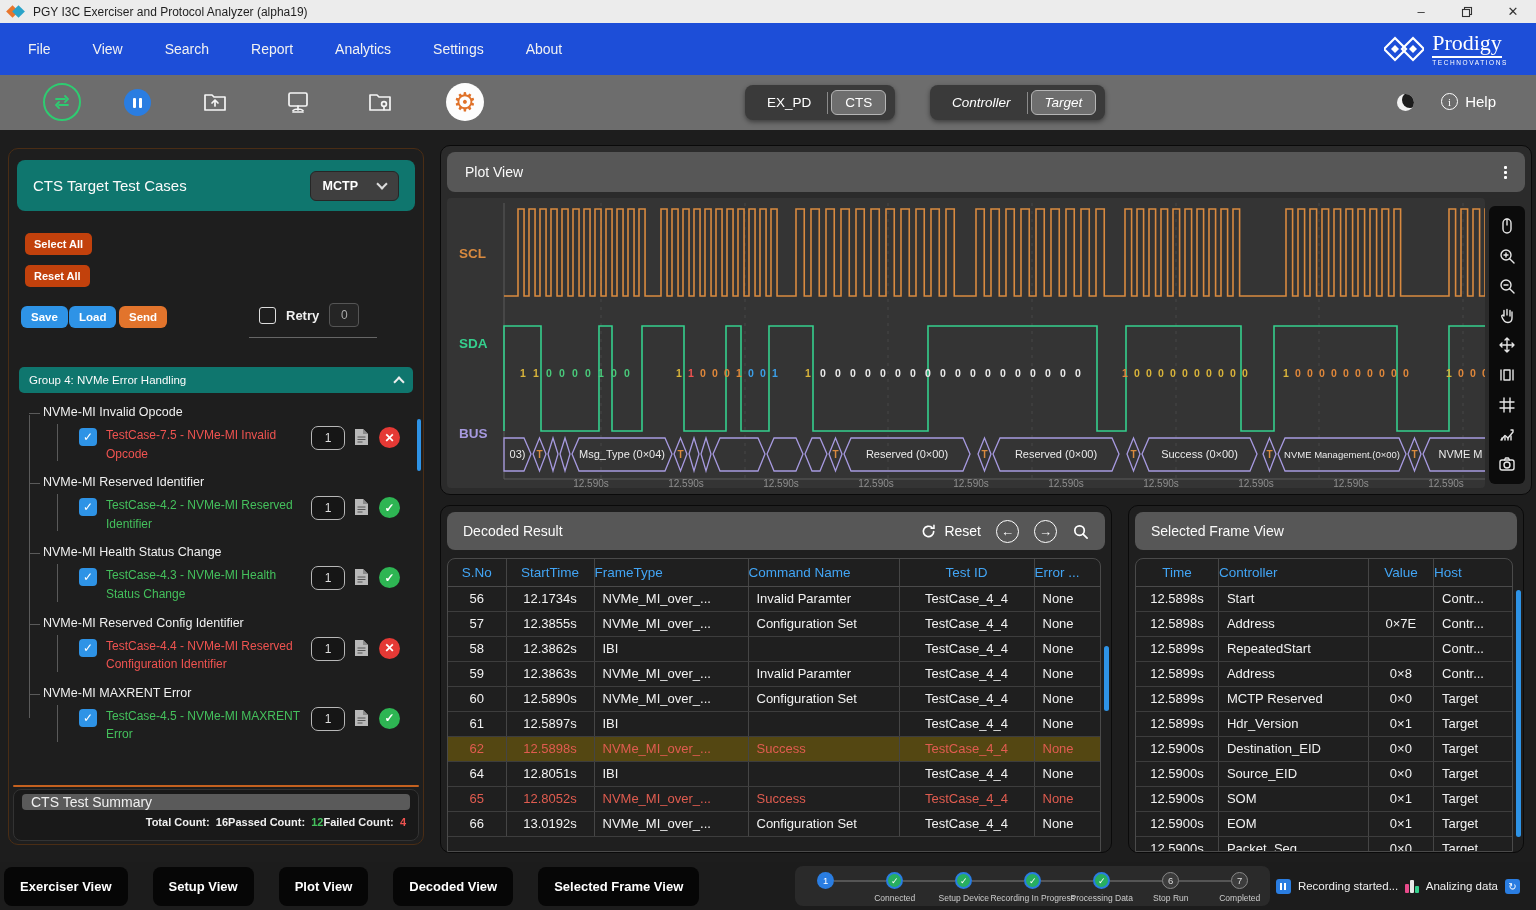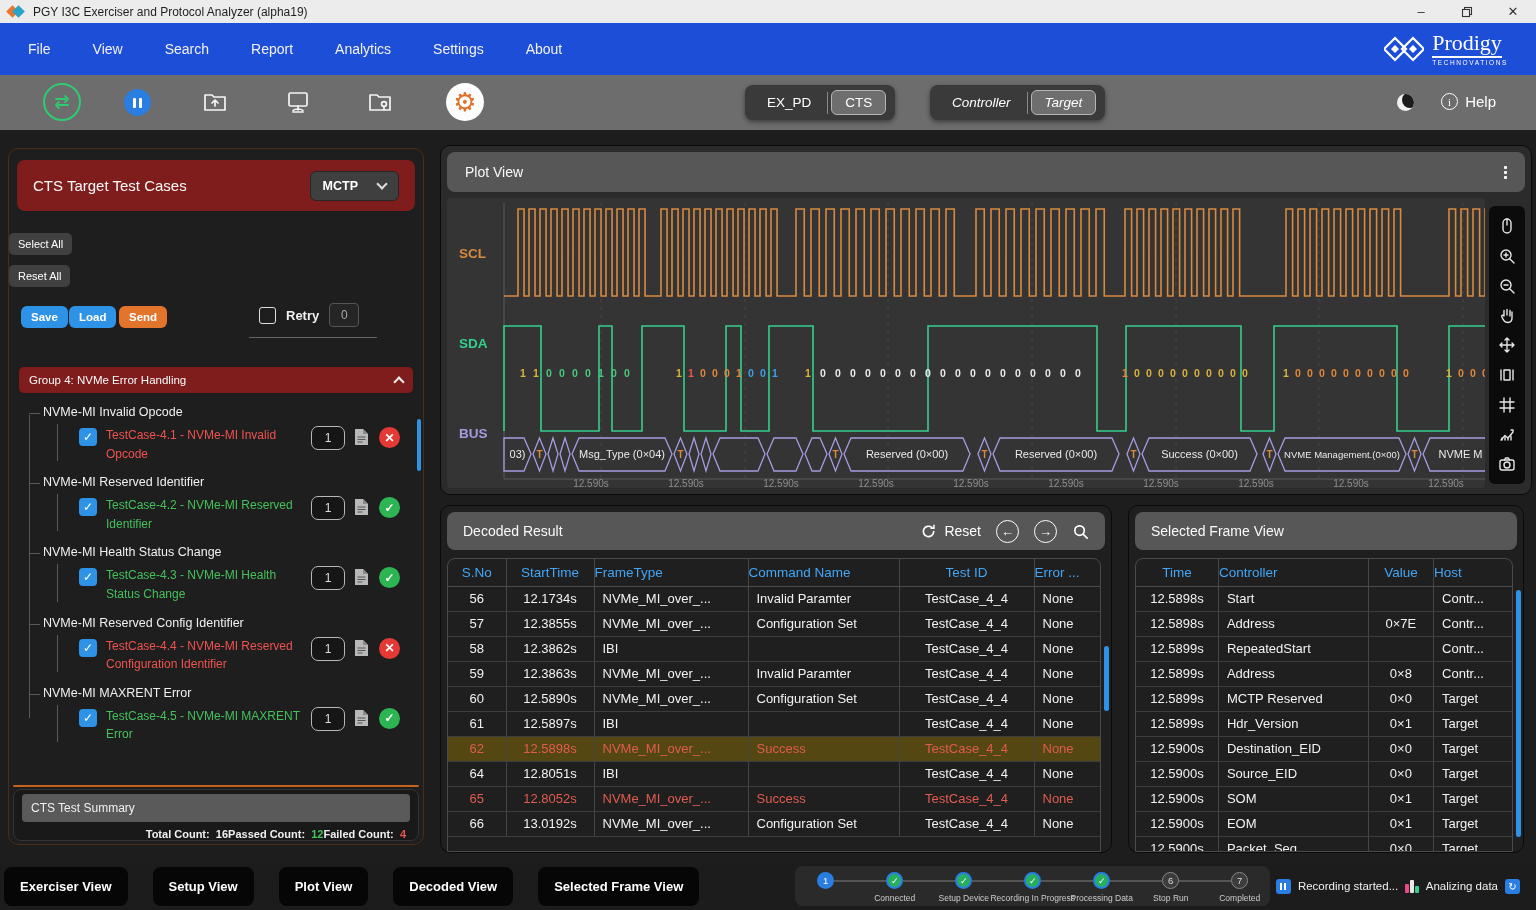--- a/index.html
+++ b/index.html
@@ -41,29 +41,29 @@
   .tgl-opt { color:#fff; font-size:13.5px; padding:4px 16px; border-radius:6px; }
   .tgl-sel { background:#6e6e6e; border:1px solid #b5b5b5; padding:4px 13px; margin:0 3px; }
   .tgl-div { width:1px; height:22px; background:#8a8a8a; }
   .moon { position:absolute; right:122px; top:19px; width:17px; height:17px; border-radius:50%; background:#f2f2f2; overflow:hidden; }
   .moon::after { content:""; position:absolute; left:5px; top:-2px; width:16px; height:16px; border-radius:50%; background:#1c1c1c; }
   .help { position:absolute; right:40px; top:18px; display:flex; align-items:center; gap:7px; color:#fff; font-size:15px; }
   .info-ic { width:17px; height:17px; border:1.5px solid #fff; border-radius:50%; display:flex; align-items:center; justify-content:center; font-size:11px; font-family:"Liberation Serif",serif; }
 
   
   .panel { position:absolute; background:#232323; border-radius:10px; border:1px solid #0a0a0a; }
-  .ghead { background:#7f1d1d; border-radius:8px; color:#fafafa; display:flex; align-items:center; }
+  .ghead { background:#0f766e; border-radius:8px; color:#fafafa; display:flex; align-items:center; }
 
   
   .left-panel { left:8px; top:148px; width:416px; height:697px; background:#1e1e1e; border:1px solid #4a2d15; }
   .lp-head { position:absolute; left:8px; top:11px; right:8px; height:51px; padding:0 16px; font-size:15px; }
   .mctp { margin-left:auto; background:#3f3f3f; border:1px solid #262626; border-radius:6px; height:30px; display:flex; align-items:center; gap:20px; padding:0 12px; font-size:12.5px; font-weight:bold; color:#fff; }
   .chev-down { width:8px; height:8px; border-right:2px solid #ddd; border-bottom:2px solid #ddd; transform:rotate(45deg); margin-top:-4px; }
   .btn { border:none; border-radius:5px; color:#fff; cursor:default; }
-  .btn-gray { position:absolute; left:0; background:#404040; font-size:11px; font-weight:normal; padding:5px 9px; }
+  .btn-gray { position:absolute; left:16px; background:#c2410c; font-size:11px; font-weight:bold; padding:5px 9px; }
   .b-selectall { top:84px; } .b-resetall { top:116px; }
   .btn-sm { position:absolute; top:157px; border-radius:6px; font-size:11.5px; font-weight:bold; padding:5px 10px; color:#fff; border:none; }
   .b-save { left:12px; background:#2e93e6; }
   .b-load { left:60px; background:#2e93e6; }
   .b-send { left:110px; background:#e2742c; }
   .retry-box { position:absolute; left:250px; top:154px; display:flex; align-items:center; gap:10px; }
   .retry-cb { width:17px; height:17px; border:1.5px solid #ddd; border-radius:3px; background:transparent; }
   .retry-lbl { font-size:13px; font-weight:bold; color:#f0f0f0; }
   .retry-inp { width:30px; height:24px; background:#252525; border:1px solid #555; border-radius:4px; color:#aaa; text-align:center; font-size:12px; }
   .retry-line { position:absolute; left:240px; top:188px; width:128px; height:1px; background:#666; }
@@ -80,21 +80,21 @@
   .cb { width:18px; height:18px; background:#2e93e6; border-radius:4px; color:#fff; font-size:12px; display:flex; align-items:center; justify-content:center; flex:0 0 18px; margin-top:2px; }
   .tlabel { flex:0 0 196px; font-size:12px; line-height:1.55; }
   .tlabel.failed { color:#ef5350; } .tlabel.passed { color:#44c05c; }
   .cnt { width:34px; height:24px; border:1.5px solid #b8b8b8; border-radius:7px; background:#161616; color:#ddd; display:flex; align-items:center; justify-content:center; font-size:12px; flex:0 0 34px; }
   .docic { margin-top:2px; flex:0 0 16px; }
   .st { width:21px; height:21px; border-radius:50%; display:flex; align-items:center; justify-content:center; color:#fff; font-size:12px; font-weight:bold; flex:0 0 21px; margin-top:1px; }
   .st.passed { background:#2eb553; } .st.failed { background:#e53935; }
   .lp-scroll { position:absolute; right:2px; top:270px; width:4px; height:52px; background:#2e93e6; border-radius:2px; }
   .orange-line { position:absolute; left:4px; right:4px; bottom:57px; height:2px; background:#c4611f; border-radius:2px; }
   .summary { position:absolute; left:4px; right:4px; bottom:3px; height:52px; background:#191919; border:1px solid #333; border-radius:8px; }
-  .sum-bar { margin:4px 8px 0; height:28px; background:#5a5a5a; border-radius:4px; font-size:12px; display:flex; align-items:center; padding:0 9px; color:#f0f0f0; }
+  .sum-bar { margin:4px 8px 0; height:16px; background:#5a5a5a; border-radius:4px; font-size:14px; display:flex; align-items:center; padding:0 9px; color:#f0f0f0; }
   .sum-row { display:flex; justify-content:flex-end; padding:6px 12px 0; font-size:11px; font-weight:bold; color:#f0f0f0; }
   .v-green { color:#44c05c; } .v-red { color:#ef5350; }
 
   
   .plot-panel { left:440px; top:145px; width:1092px; height:350px; background:#2b2b2b; }
   .plot-head { position:absolute; left:6px; top:6px; right:6px; height:40px; padding:0 18px; font-size:14px; background:#575757; }
   .kebab { margin-left:auto; display:flex; flex-direction:column; gap:2px; }
   .kebab i { width:3px; height:3px; background:#fff; border-radius:1px; }
   .wave-area { position:absolute; left:6px; top:52px; right:46px; bottom:6px; background:#343434; border-radius:4px; overflow:hidden; }
   .wave-area svg { display:block; }
@@ -260,21 +260,21 @@
   <div class="tc-list">
     <div class="ghead group-bar">
       <span>Group 4: NVMe Error Handling</span>
       <span class="chev-up"></span>
     </div>
     <div class="tree">
         <div class="tree-rail"></div>
         <div class="tparent">NVMe-MI Invalid Opcode</div>
         <div class="tchild">
           <span class="cb">✓</span>
-          <span class="tlabel failed">TestCase-4.1 - NVMe-MI Invalid Opcode</span>
+          <span class="tlabel failed">TestCase-7.5 - NVMe-MI Invalid Opcode</span>
           <span class="cnt">1</span>
           <span class="docic"><svg width="15" height="18" viewBox="0 0 15 18">
               <path d="M1 1 h8 l5 5 v11 h-13 z" fill="#b9b9b9"></path>
               <path d="M9 1 l5 5 h-5 z" fill="#8a8a8a"></path>
               <path d="M3.5 9 h8 M3.5 11.5 h8 M3.5 14 h5" stroke="#555" stroke-width="1"></path>
             </svg></span>
           <span class="st failed">✕</span>
         </div>
         <div class="tparent">NVMe-MI Reserved Identifier</div>
         <div class="tchild">

